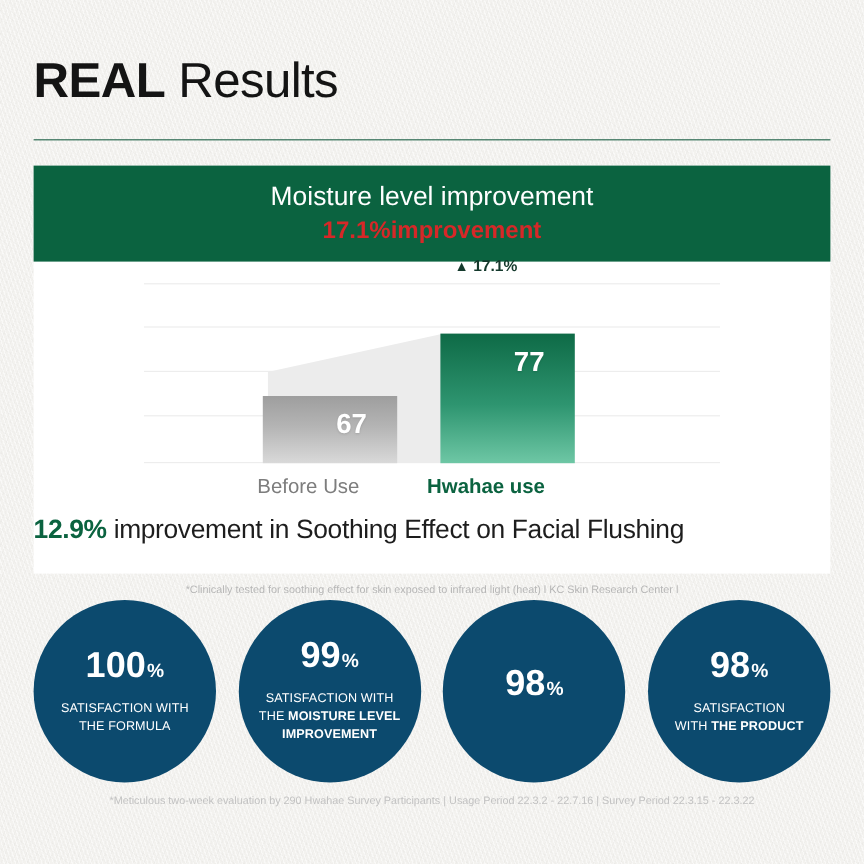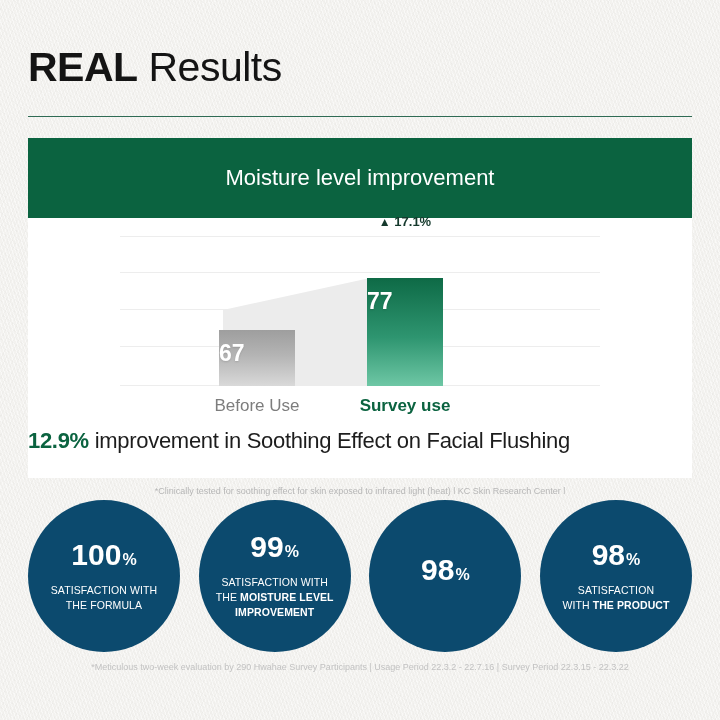--- a/index.html
+++ b/index.html
@@ -57,21 +57,21 @@
     position:absolute;left:0;right:0;height:1px;background:#ededed;
   }
   .bars{position:absolute;left:0;right:0;bottom:0;top:0;}
   .connector{
     position:absolute;
     left:103px;bottom:0;width:147px;height:108px;
     background:#ececec;
     clip-path:polygon(0% 29.6%, 100% 0%, 100% 100%, 0% 100%);
   }
   .bar{
-    position:absolute;bottom:0;display:flex;justify-content:flex-start;
+    position:absolute;bottom:0;display:flex;justify-content:center;padding-left:36px;
   }
   .bar-before{
     left:99px;width:76px;height:56px;
     background:linear-gradient(180deg,#9e9e9e 0%,#b4b4b4 45%,#d9d9d9 100%);
   }
   .bar-after{
     left:247px;width:76px;height:108px;
     background:linear-gradient(180deg,#0e6a46 0%,#2e9570 55%,#6ec7a5 100%);
   }
   .bar-value{
@@ -136,20 +136,21 @@
 
   <div class="header-title">
     <span class="bold">REAL</span><span class="light"> Results</span>
   </div>
   <div class="header-rule"></div>
 
   <div class="card">
 
     <div class="card-banner">
       <div class="banner-title">Moisture level improvement</div>
+      <div class="banner-sub">17.1%improvement</div>
     </div>
 
     <div class="chart-area">
       <div class="gridlines">
         <div class="gridline" style="top:0px;"></div>
         <div class="gridline" style="top:36px;"></div>
         <div class="gridline" style="top:73px;"></div>
         <div class="gridline" style="top:110px;"></div>
         <div class="gridline" style="top:149px;"></div>
       </div>
@@ -163,21 +164,21 @@
         </div>
         <div class="delta">
           <span class="tri">▲</span>
           <span>17.1%</span>
         </div>
       </div>
     </div>
 
     <div class="axis-labels">
       <div class="axis-label before">Before Use</div>
-      <div class="axis-label after">Survey use</div>
+      <div class="axis-label after">Hwahae use</div>
     </div>
 
     <div class="card-caption">
       <span class="pct">12.9%</span><span> improvement in Soothing Effect on Facial Flushing</span>
     </div>
 
     <div class="card-note">
       <div>*Clinically tested for soothing effect for skin exposed to infrared light (heat) l KC Skin Research Center l</div>
     </div>
   </div>

